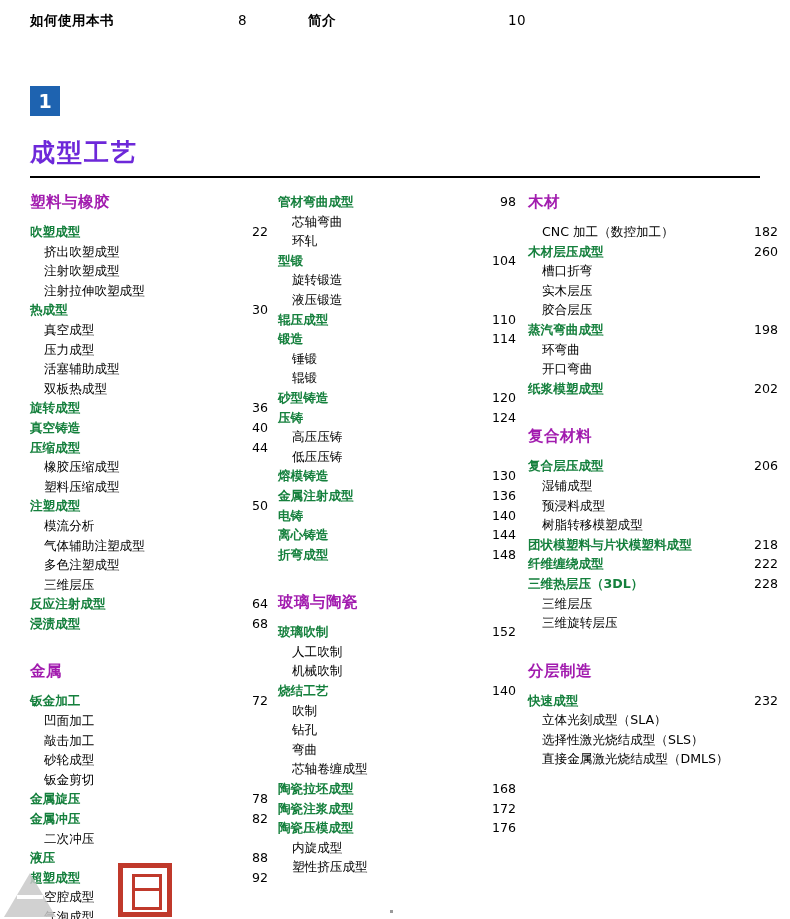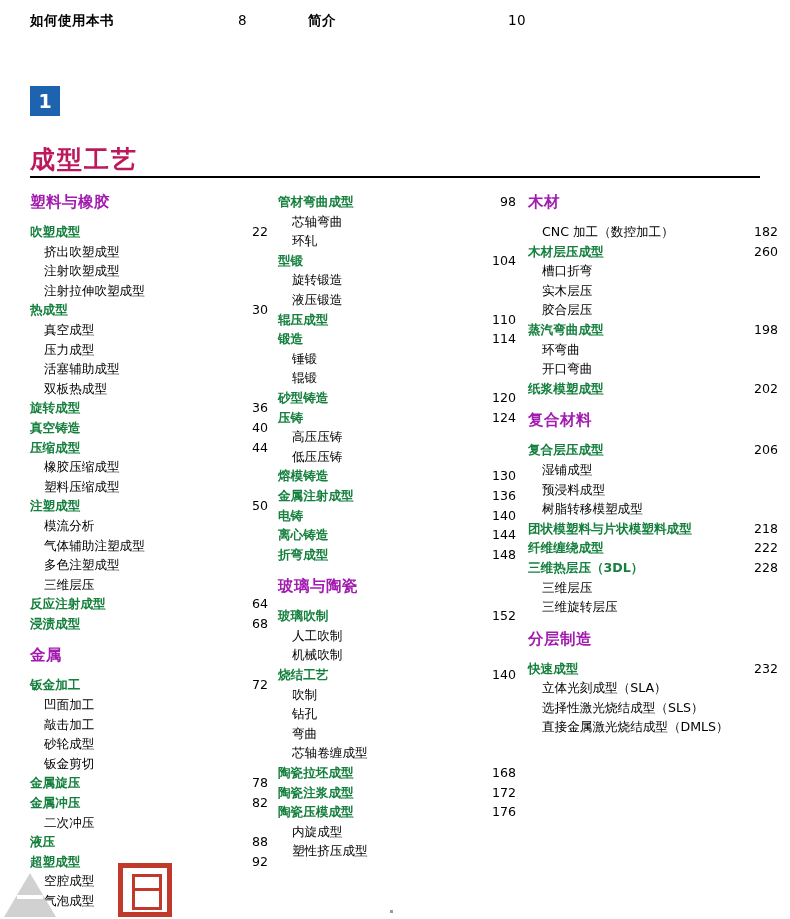--- a/index.html
+++ b/index.html
@@ -56,25 +56,25 @@
     font-weight: bold;
     display: flex;
     align-items: center;
     justify-content: center;
     font-family: "DejaVu Sans", "Liberation Sans", sans-serif;
   }
 
   .chapter-title {
     position: absolute;
     left: 30px;
-    top: 143px;
+    top: 136px;
     font-size: 25px;
     font-weight: bold;
     letter-spacing: 2px;
-    color: #be185d;
+    color: #6d28d9;
     text-align: center;
   }
   .chapter-rule {
     position: absolute;
     left: 30px;
     top: 176px;
     width: 730px;
     height: 2px;
     background: #000;
   }
@@ -95,21 +95,21 @@
   .col-2 { left: 248px; }
   .col-3 { left: 498px; }
 
   .section-head {
     font-size: 15.5px;
     font-weight: bold;
     color: #a21caf;
     margin: 0 0 9px 0;
     letter-spacing: 0.5px;
   }
-  .section-head.spaced { margin-top: 12px; }
+  .section-head.spaced { margin-top: 28px; }
 
   .row {
     position: relative;
     height: 19.6px;
     line-height: 19.6px;
     font-size: 12.6px;
     white-space: nowrap;
   }
   .row .label {
     display: inline-block;

